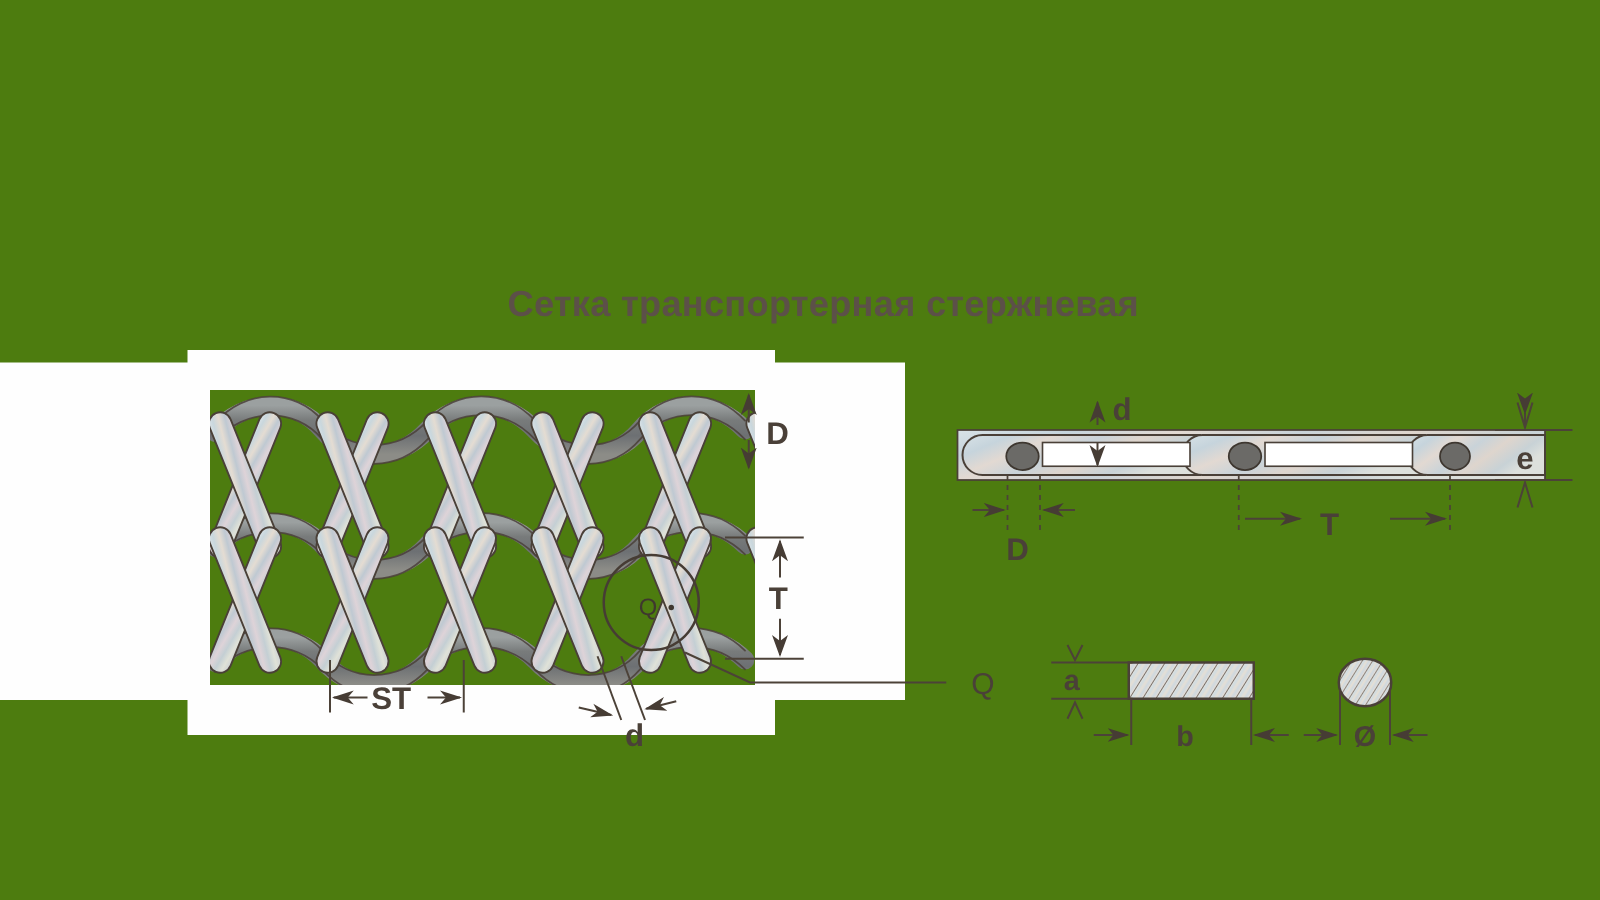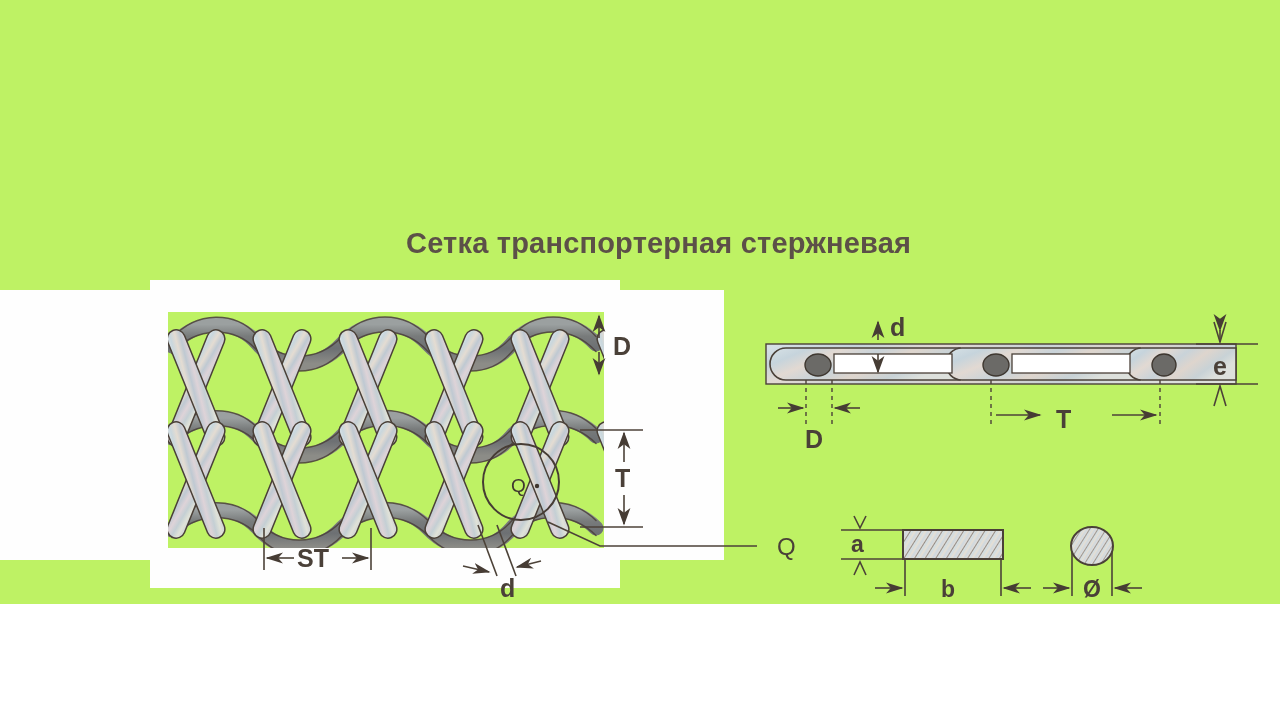--- a/index.html
+++ b/index.html
@@ -12,22 +12,22 @@
     width: 1280px;
     height: 720px;
     font-family: "Liberation Sans", sans-serif;
     overflow: hidden;
     position: relative;
   }
   #stage {
     position: absolute;
     left: 0; top: 0;
     width: 1280px;
-    height: 604px;
-    background: #bef264;
+    height: 720px;
+    background: #4d7c0f;
   }
   svg.canvas {
     position: absolute;
     left: 0; top: 0;
     width: 1280px;
     height: 720px;
     display: block;
   }
   .title-text {
     font-family: "Liberation Sans", sans-serif;

